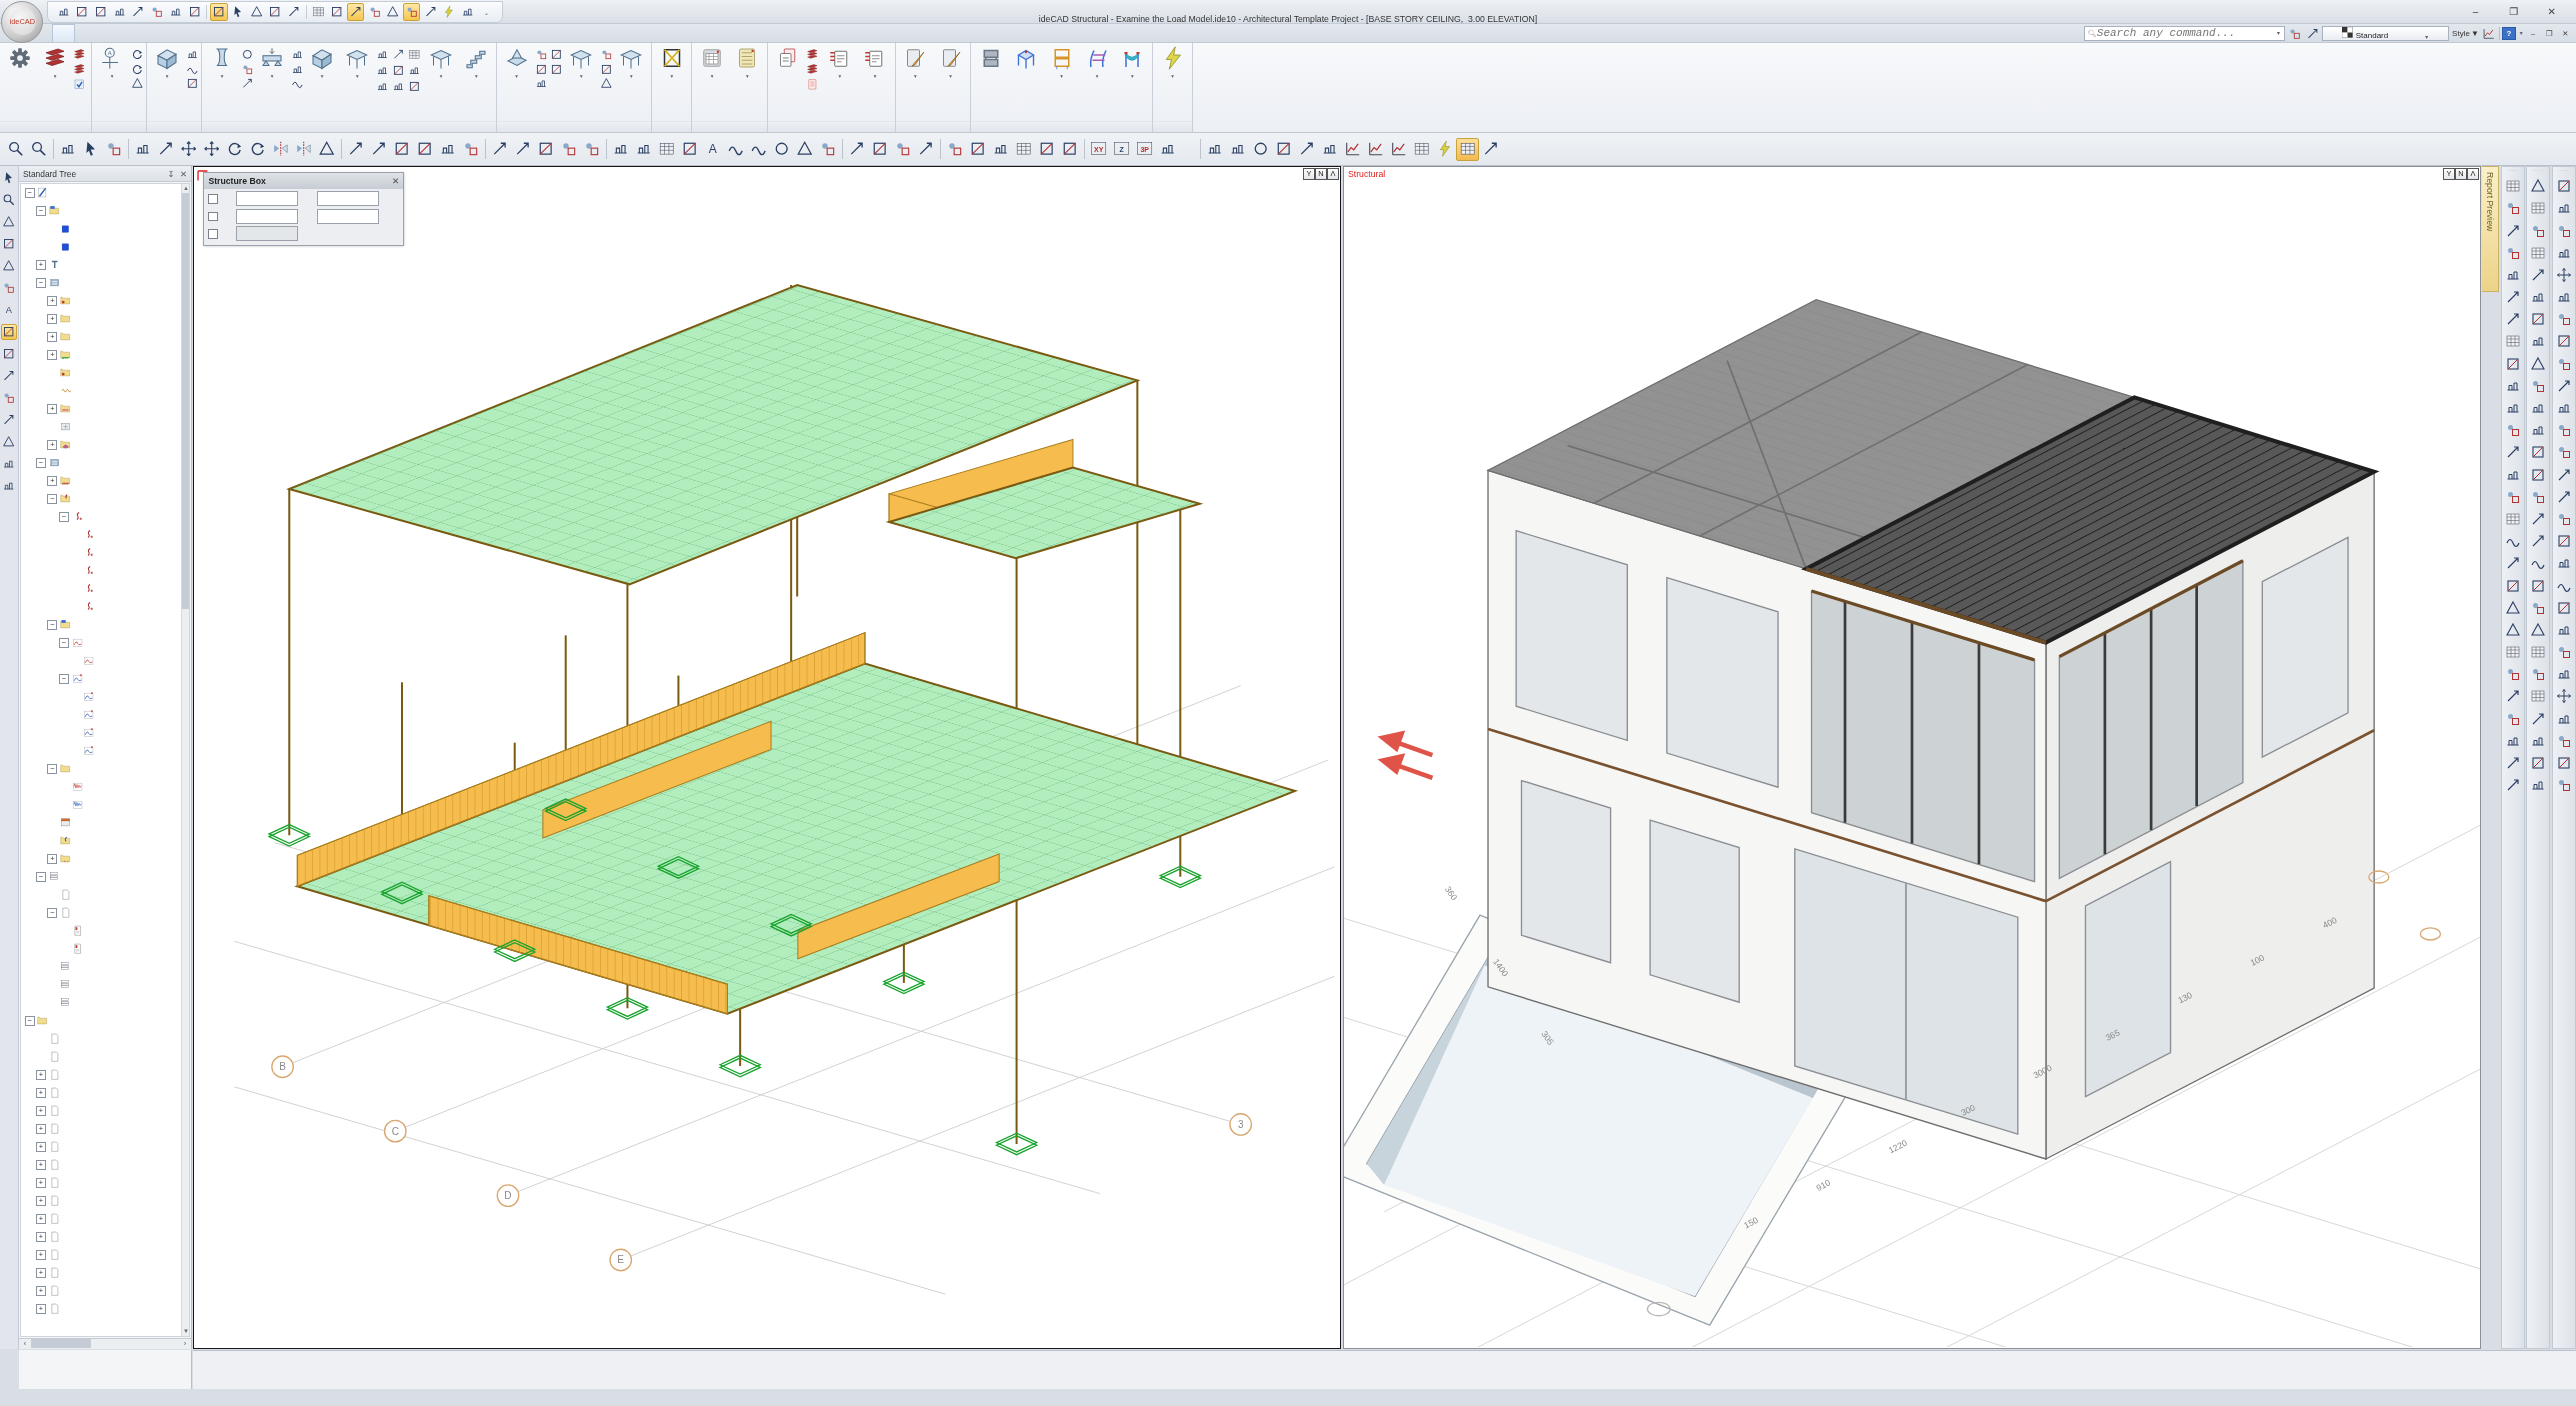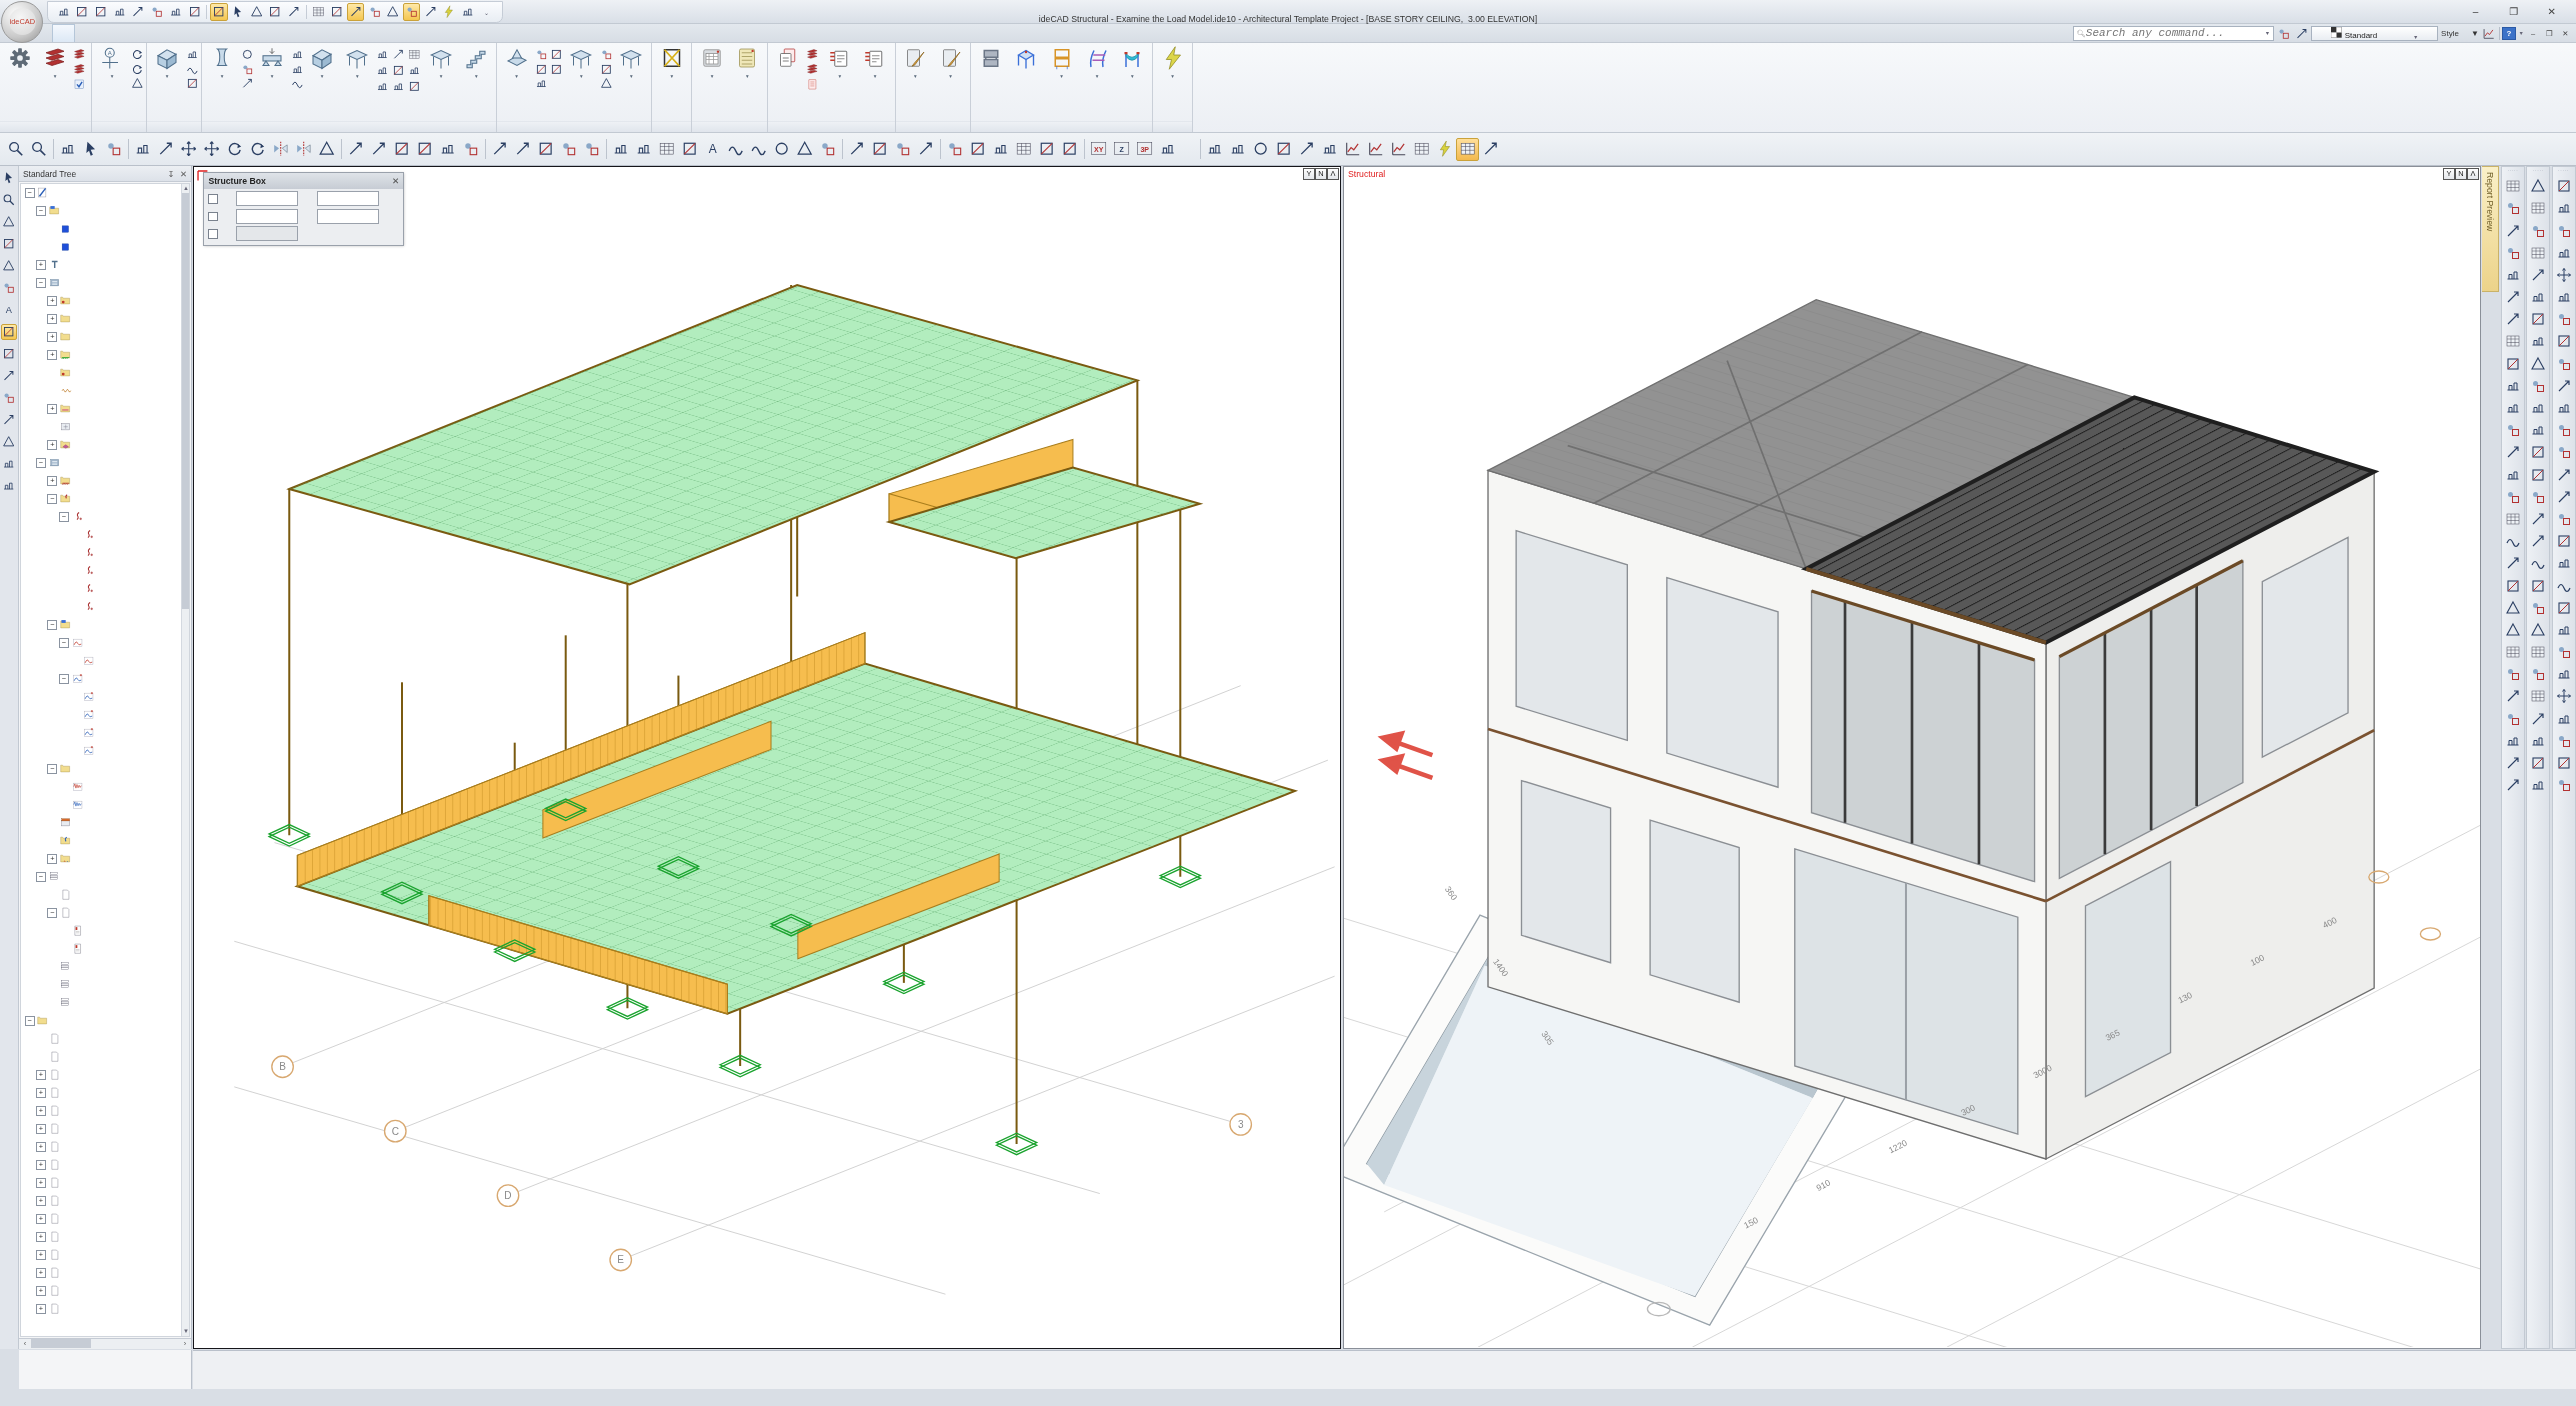--- a/index.html
+++ b/index.html
@@ -33,21 +33,21 @@
   .mtab { padding:0 10.7px; display:flex; align-items:center; font-size:8px; color:#333; }
   .mtab.active { background:linear-gradient(#f4f8fd,#dcE8f5); border:0.7px solid #b5c6d8; border-bottom:none; color:#17486e; }
   .menuright { position:absolute; right:4px; top:1.3px; height:16px; display:flex; align-items:center; gap:2.7px; }
   .searchbox { width:201px; height:14.8px; background:#fff; border:0.7px solid #a8b2bf; display:flex; align-items:center; padding:0 2.7px; }
   .searchbox input { border:none; outline:none; flex:1; font-style:italic; font-size:11px; color:#888;
     font-family:Liberation Mono, monospace; background:transparent; }
   .mini-ico { width:14.8px; height:14.8px; display:flex; align-items:center; justify-content:center; }
   .combo { height:14.8px; background:linear-gradient(#fff,#e9edf2); border:0.7px solid #a8b2bf; display:flex; align-items:flex-end;
     padding:0 19px; gap:2.7px; font-size:8px; color:#222; }
   .combo .arr, .searchbox .arr { font-size:5.4px; color:#667; }
-  .style-lbl { font-size:8px; color:#333; display:flex; align-items:center; gap:12px; }
+  .style-lbl { font-size:8px; color:#333; display:flex; align-items:center; gap:1px; }
   .helpbox { width:13.4px; height:13.4px; background:#3b72c8; color:#fff; font-weight:bold; display:flex; align-items:center; justify-content:center; border:0.7px solid #2b5aa6; }
   .mwin { font-size:7.4px; color:#444; width:13.4px; text-align:center; }
 
   
   .ribbon { position:absolute; left:0; top:43px; width:2576px; height:90px;
     background:linear-gradient(#f7f9fb,#eceff4); border-bottom:0.7px solid #c2c9d2; display:flex; }
   .rgroup { height:100%; border-right:0.7px solid #c9cfd8; display:flex; flex-direction:column; padding:1.3px 2.7px 0 2.7px; }
   .rgroup .rbody { flex:1; display:flex; align-items:stretch; gap:1.3px; }
   .rgroup .rlabel { height:11.4px; text-align:center; font-size:7.4px; color:#5e6a79;
     background:linear-gradient(#eef1f5,#e0e5ec); margin:0 -2.7px; border-top:0.7px solid #e3e7ed; line-height:10.7px; }

